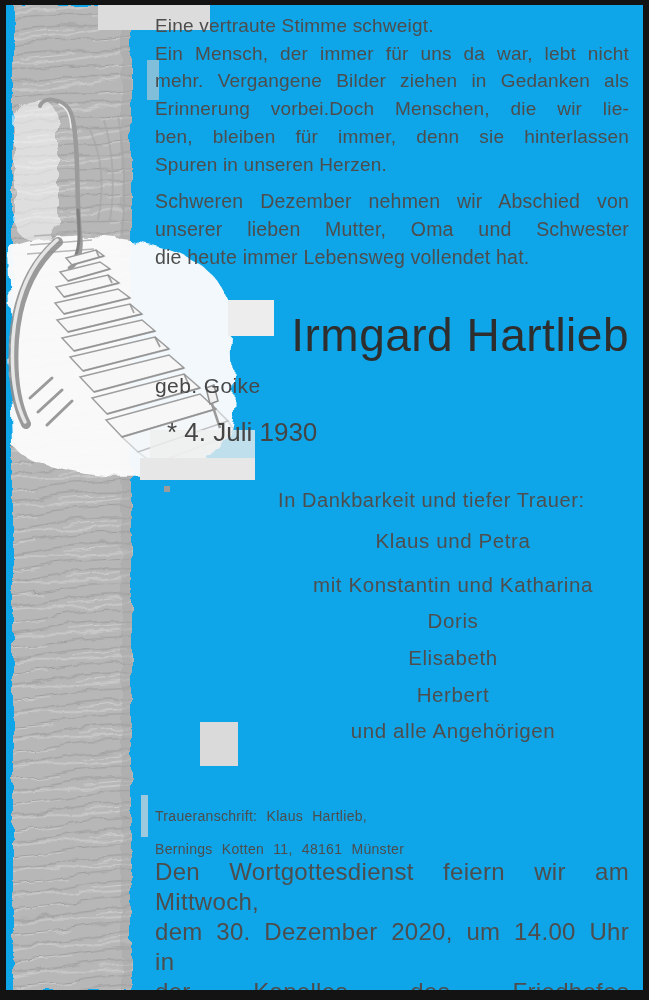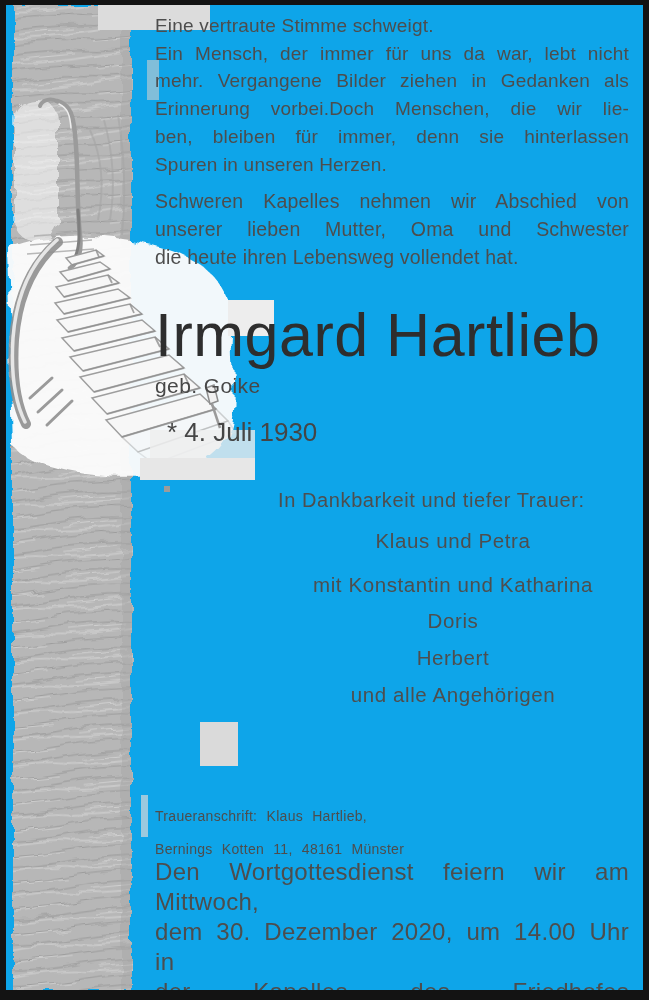--- a/index.html
+++ b/index.html
@@ -19,21 +19,21 @@
   }
   .art { position:absolute; left:0; top:0; z-index:1; }
   .txt { position:absolute; z-index:3; }
   .ln { display:block; }
   .j { text-align:justify; text-align-last:justify; }
 
   .poem { left:155px; top:12px; width:474px; font-size:19px; line-height:27.7px; letter-spacing:.2px; color:#4d4d4d; }
   .farewell { left:155px; top:187px; width:474px; font-size:19.5px; line-height:28.2px; letter-spacing:.2px; color:#4d4d4d; }
 
   .name { left:155px; top:305px; width:474px; height:60px; line-height:60px;
-          text-align:left; font-size:61px; letter-spacing:.5px; color:#2e2e2e; }
+          text-align:right; font-size:46px; letter-spacing:.5px; color:#2e2e2e; }
   .maiden { left:155px; top:372px; width:474px; line-height:28px; font-size:21px; color:#474747; letter-spacing:.4px; }
   .dates { left:155px; top:414px; width:474px; height:36px; line-height:36px; font-size:26px; color:#454545; }
   .dates .birth { position:absolute; left:12px; }
   .dates .death { position:absolute; right:2px; }
 
   .mourners { left:278px; top:487px; width:350px; font-size:20.5px; color:#4e4e4e; letter-spacing:.6px; }
   .mourners .intro { line-height:27px; font-size:20px; }
   .mourners .entry { line-height:27px;text-align:center; }
   .mourners .entry:nth-of-type(2) { margin-top:13px; }
   .mourners .entry:nth-of-type(3) { margin-top:17px; }
@@ -143,36 +143,37 @@
   <div class="txt poem">
     <span class="ln">Eine vertraute Stimme schweigt.</span>
     <span class="ln j">Ein Mensch, der immer für uns da war, lebt nicht</span>
     <span class="ln j">mehr. Vergangene Bilder ziehen in Gedanken als</span>
     <span class="ln j">Erinnerung vorbei.Doch Menschen, die wir lie-</span>
     <span class="ln j">ben, bleiben für immer, denn sie hinterlassen</span>
     <span class="ln">Spuren in unseren Herzen.</span>
   </div>
 
   <div class="txt farewell">
-    <span class="ln j">Schweren Kapelles nehmen wir Abschied von</span>
+    <span class="ln j">Schweren Dezember nehmen wir Abschied von</span>
     <span class="ln j">unserer lieben Mutter, Oma und Schwester</span>
-    <span class="ln">die heute ihren Lebensweg vollendet hat.</span>
+    <span class="ln">die heute immer Lebensweg vollendet hat.</span>
   </div>
 
   <div class="txt name">Irmgard Hartlieb</div>
   <div class="txt maiden">geb. Goike</div>
   <div class="txt dates">
     <span class="birth">* 4. Juli 1930</span>
   </div>
 
   <div class="txt mourners">
     <span class="ln intro">In Dankbarkeit und tiefer Trauer:</span>
     <span class="ln entry">Klaus und Petra</span>
     <span class="ln entry">mit Konstantin und Katharina</span>
     <span class="ln entry">Doris</span>
+    <span class="ln entry">Elisabeth</span>
     <span class="ln entry">Herbert</span>
     <span class="ln entry">und alle Angehörigen</span>
   </div>
 
   <div class="txt address">
     <span class="ln">Traueranschrift: Klaus Hartlieb,</span>
     <span class="ln">Bernings Kotten 11, 48161 Münster</span>
   </div>
 
   <div class="txt service">

